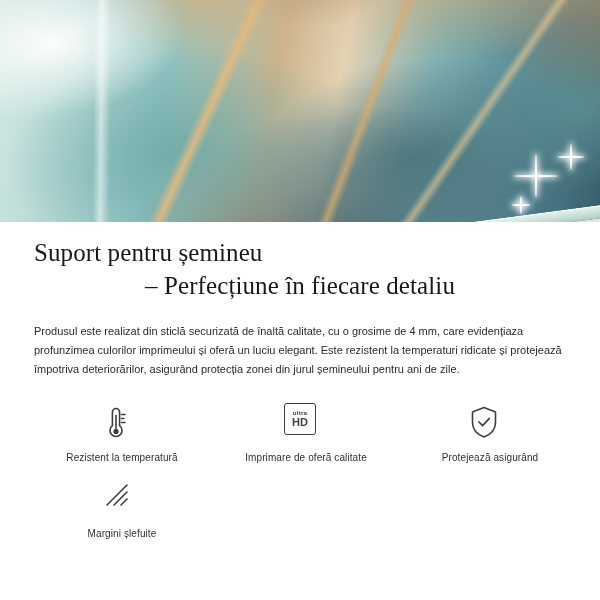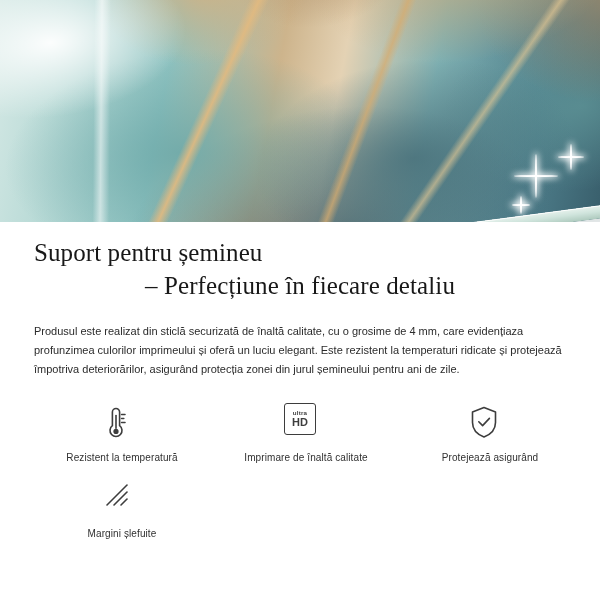--- a/index.html
+++ b/index.html
@@ -212,21 +212,21 @@
       <div class="feature-label">Rezistent la temperatură</div>
     </div>
 
     <div class="feature">
       <div class="feature-icon">
         <div class="hd-box">
           <span class="u">ultra</span>
           <span class="hd">HD</span>
         </div>
       </div>
-      <div class="feature-label">Imprimare de înaltă calitate</div>
+      <div class="feature-label">Imprimare de oferă calitate</div>
     </div>
 
     <div class="feature">
       <div class="feature-icon">
         <svg width="34" height="38" viewBox="0 0 34 38" fill="none" stroke="#3d3d3d" stroke-width="1.6" stroke-linejoin="round" stroke-linecap="round">
           <path d="M17 4.5 5.5 9v10.5c0 7 5 12 11.5 14.5C23.5 31.5 28.5 26.5 28.5 19.5V9L17 4.5z"></path>
           <path d="m11.8 18.8 3.8 3.8 6.8-7.2"></path>
         </svg>
       </div>
       <div class="feature-label">Protejează asigurând</div>

